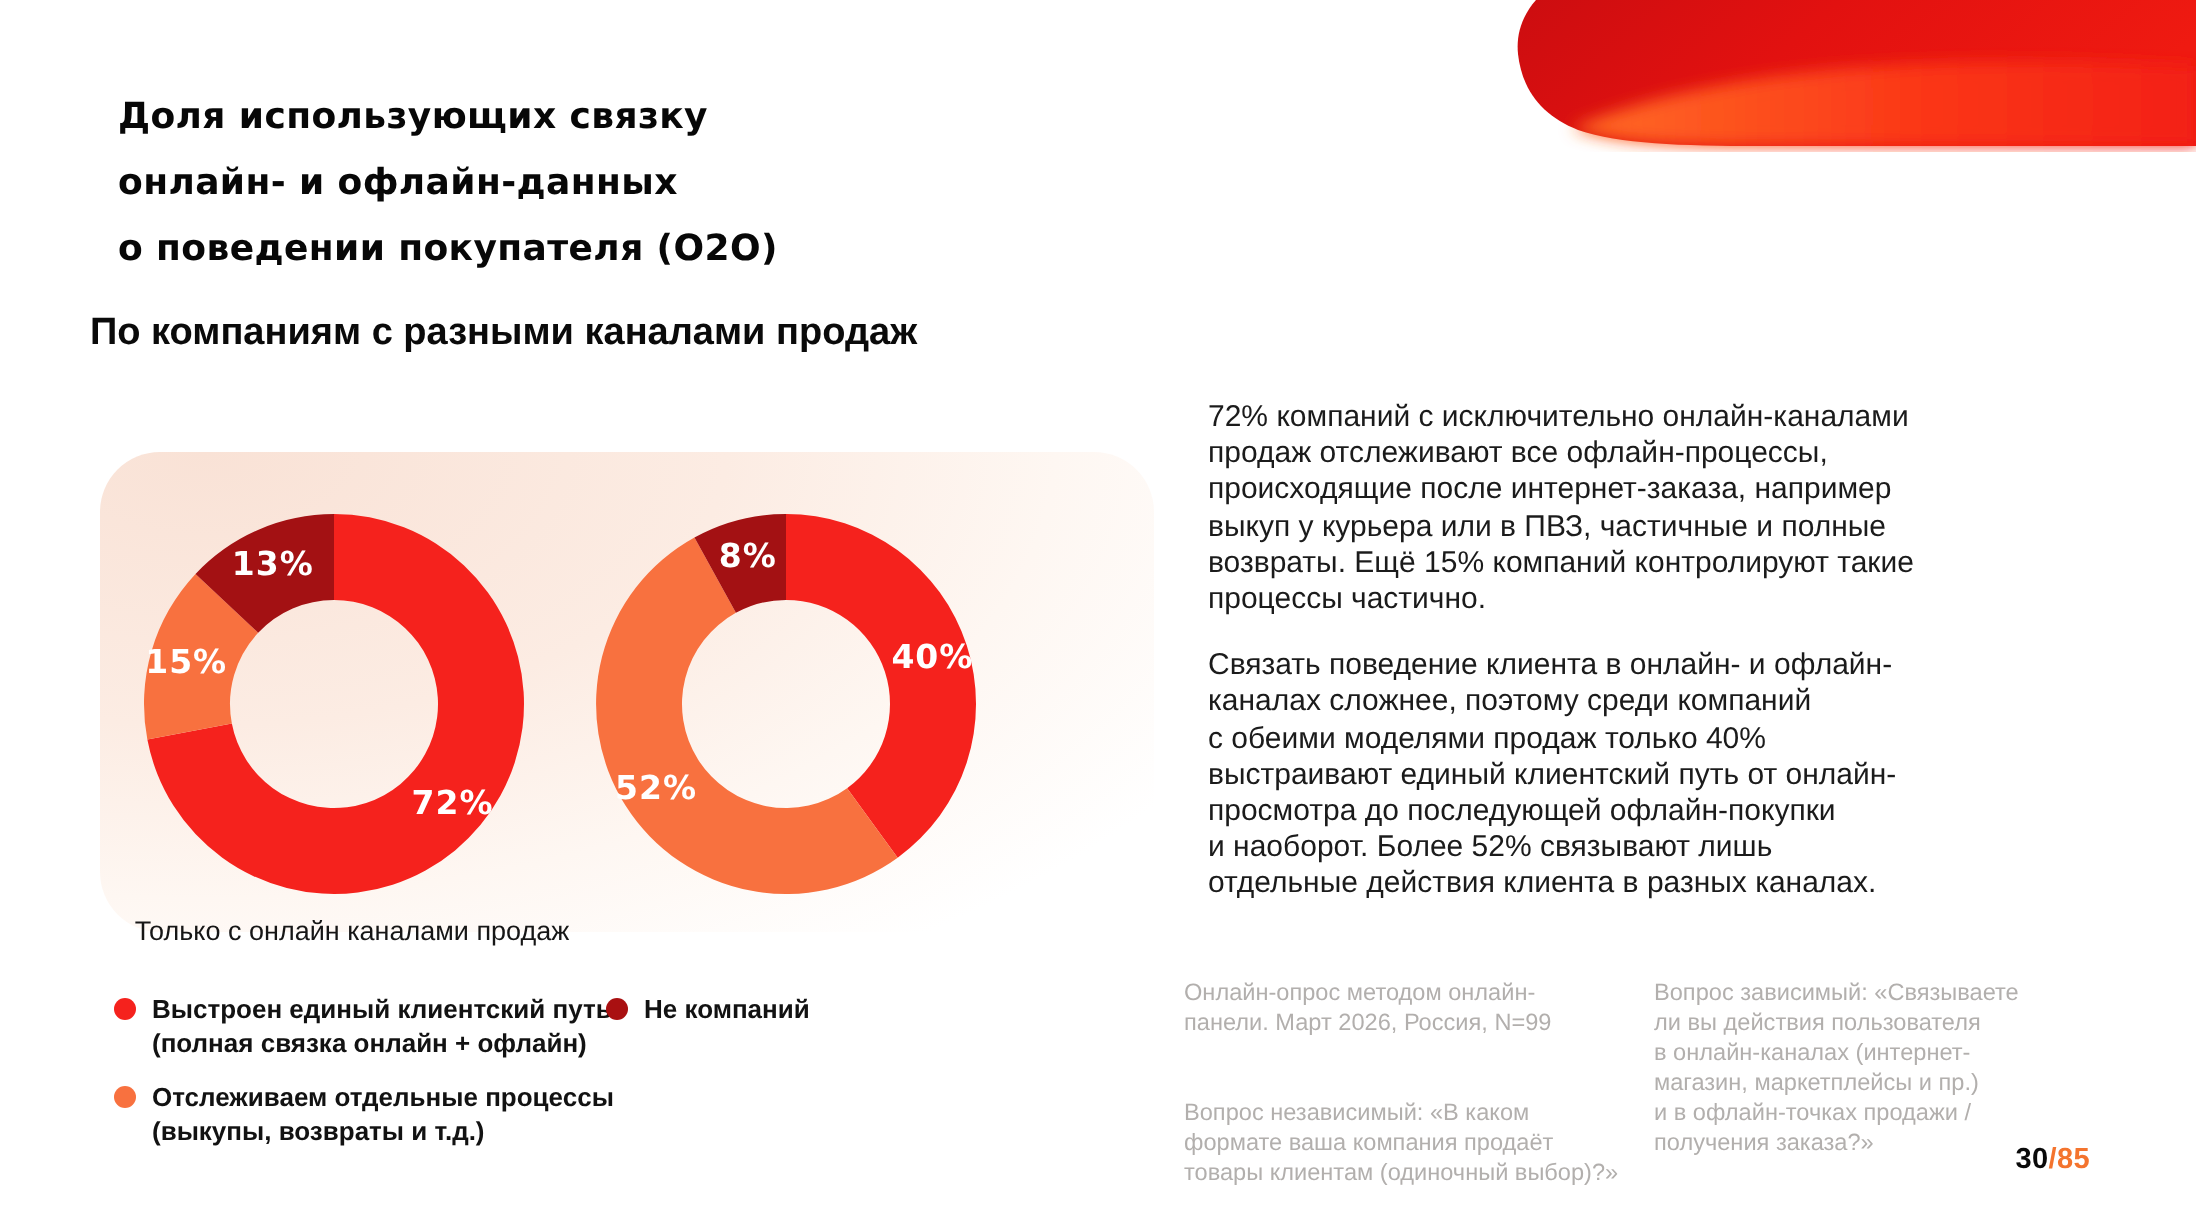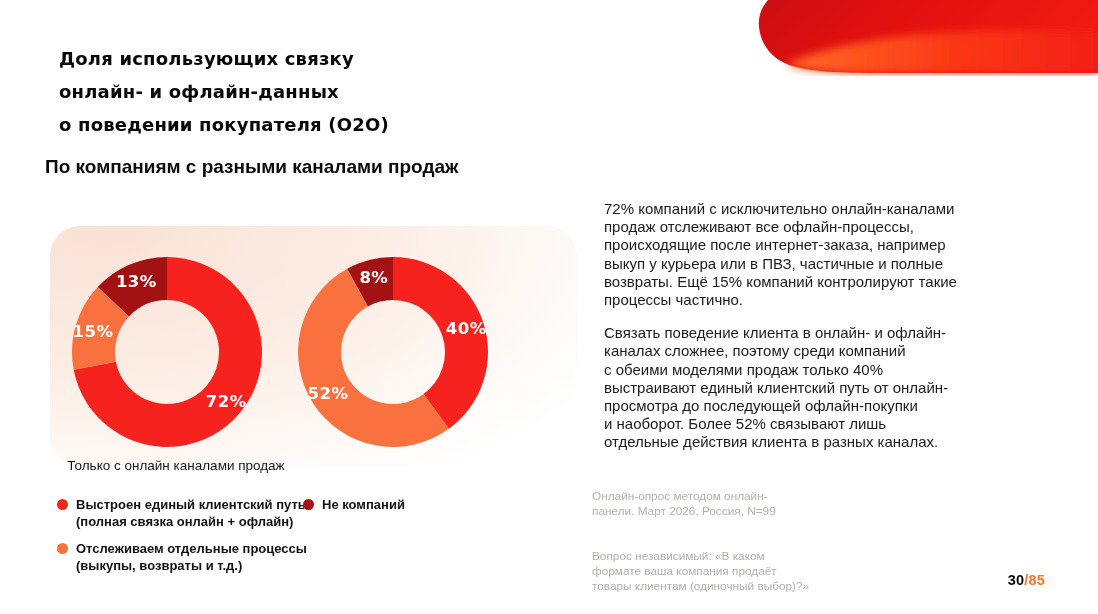--- a/index.html
+++ b/index.html
@@ -159,18 +159,26 @@
 отдельные действия клиента в разных каналах.</p>
   </div>
 
   <div class="abs footnote footnote-col1">
     <div class="fn-block">Онлайн-опрос методом онлайн-
 панели. Март 2026, Россия, N=99</div>
     <div class="fn-block">Вопрос независимый: «В каком
 формате ваша компания продаёт
 товары клиентам (одиночный выбор)?»</div>
   </div>
+  <div class="abs footnote footnote-col2">
+    <div>Вопрос зависимый: «Связываете
+ли вы действия пользователя
+в онлайн-каналах (интернет-
+магазин, маркетплейсы и пр.)
+и в офлайн-точках продажи /
+получения заказа?»</div>
+  </div>
 
   <div class="abs page-number">
     <span>30</span><span class="page-accent" style="color: rgb(244, 116, 46);">/85</span>
   </div>
 
 </div>
 
 </body></html>

